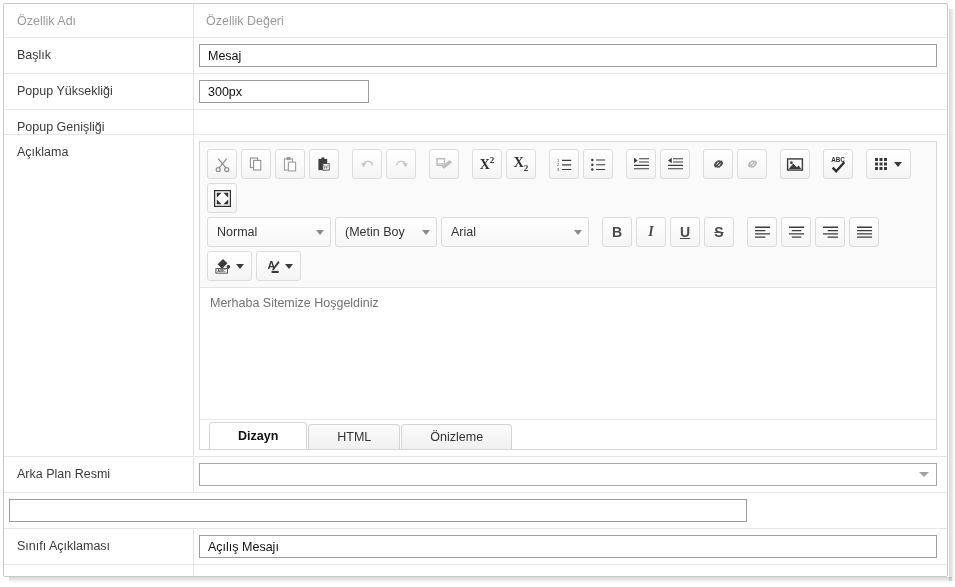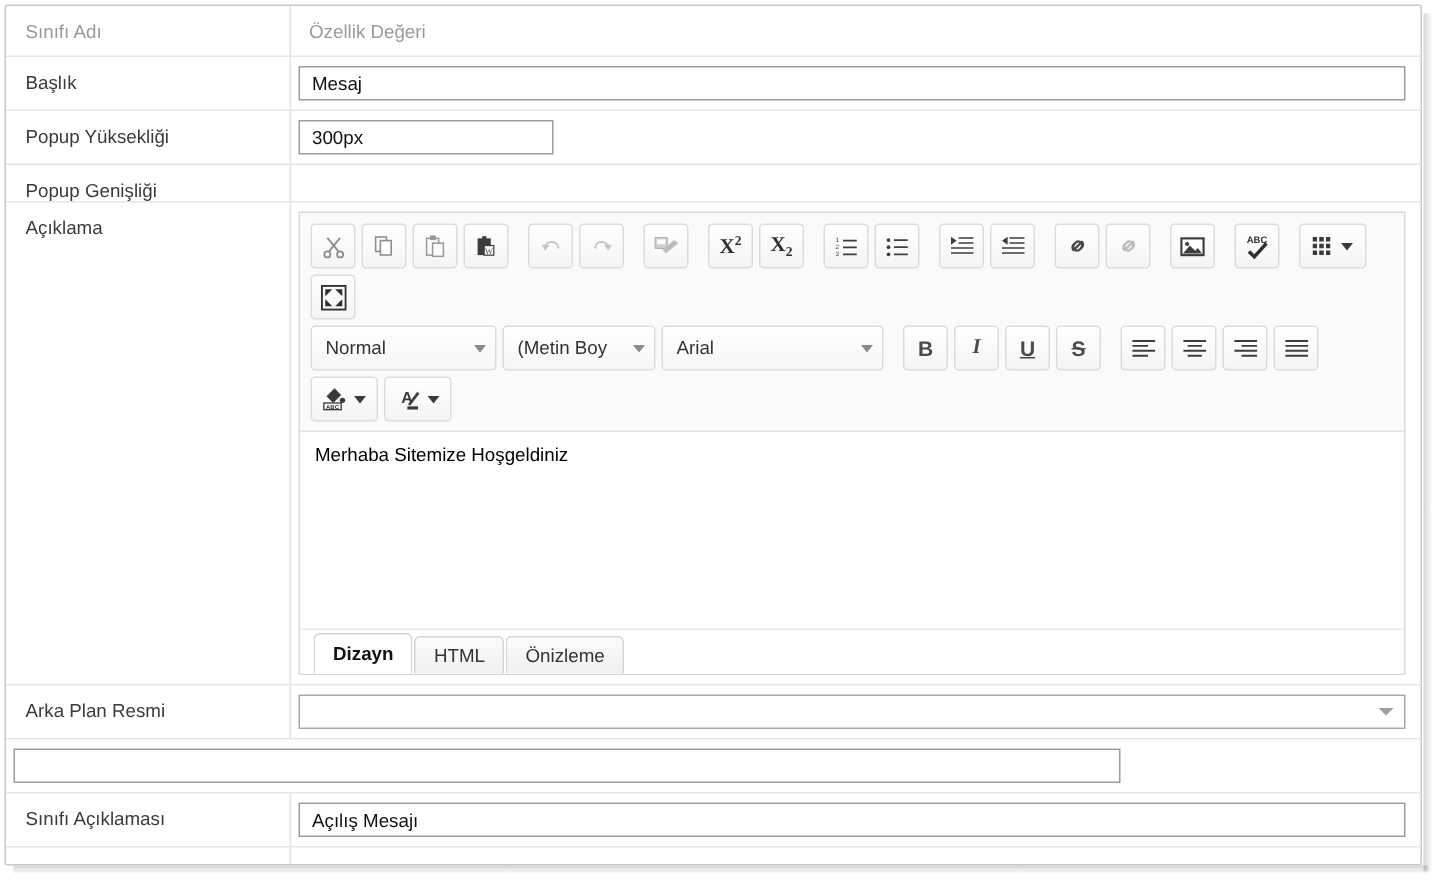--- a/index.html
+++ b/index.html
@@ -157,37 +157,37 @@
   .sel.s3{width:102px;}
 
   .fmt{font-weight:bold;font-size:14px;}
   .fmt.it{font-style:italic;font-weight:bold;font-family:"Liberation Serif",serif;}
   .fmt.un{text-decoration:underline;}
   .fmt.st{text-decoration:line-through;}
 
   .ecanvas{
     height:131px;
     padding:8px 10px;
-    font-size:12.5px;color:#000000;
+    font-size:12.5px;color:#737373;
     background:#fff;
     box-sizing:border-box;
     cursor:text;
   }
   .etabs{
     display:flex;align-items:flex-end;
     height:30px;
     padding-left:9px;
     background:#fff;
     border-top:1px solid #e8e8e8;
     box-sizing:border-box;
   }
   .etab{
     height:25px;
     box-sizing:border-box;
-    padding:0 12px;
+    padding:0 28px;
     display:flex;align-items:center;
     font-size:12.5px;color:#333;
     border:1px solid #d4d4d4;
     border-bottom:none;
     border-radius:4px 4px 0 0;
     background:linear-gradient(to bottom,#fbfbfb,#f0f0f0);
     margin-right:1px;
     cursor:pointer;
   }
   .etab.act{
@@ -216,21 +216,21 @@
 <body>
 
 <div id="app">
   <div class="shadow-r"></div>
   <div class="shadow-b"></div>
 
   <div class="frame">
     <div class="tbl">
 
       <div class="row hdr">
-        <div class="cell-name">Sınıfı Adı</div>
+        <div class="cell-name">Özellik Adı</div>
         <div class="cell-val">Özellik Değeri</div>
       </div>
 
       <div class="row">
         <div class="cell-name">Başlık</div>
         <div class="cell-val">
           <input class="txt wide" type="text" value="Mesaj" style="">
         </div>
       </div>
 

